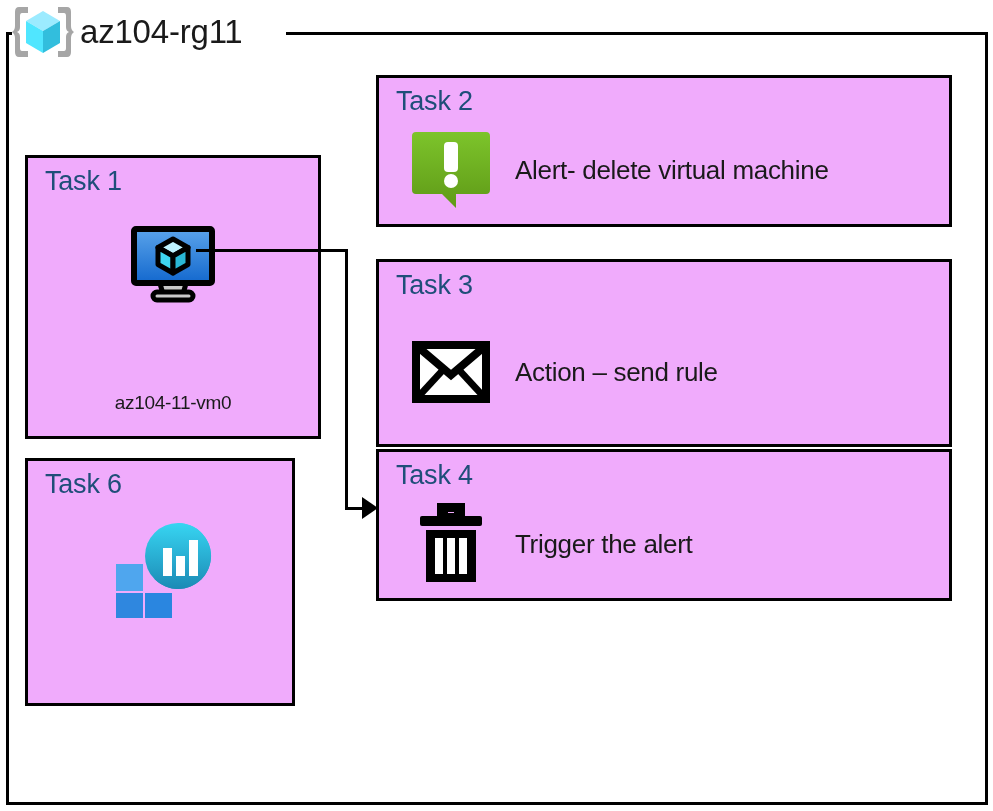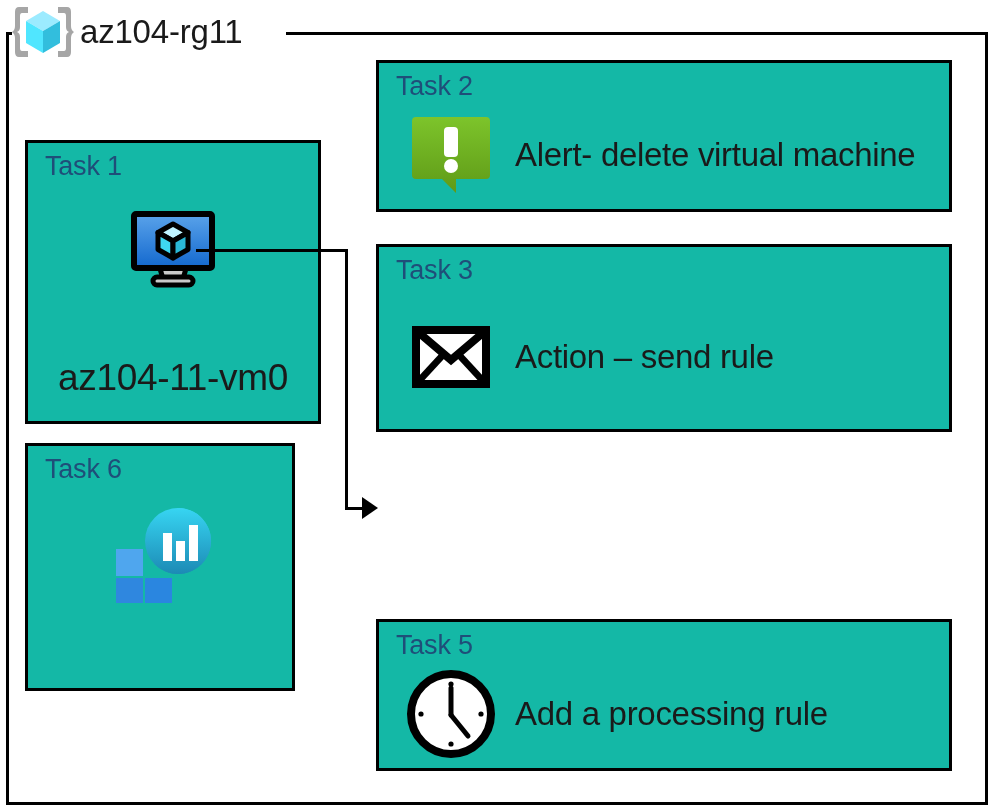--- a/index.html
+++ b/index.html
@@ -69,23 +69,24 @@
     font-size: 33px;
     color: #1a1a1a;
     margin-left: 6px;
     white-space: nowrap;
     letter-spacing: -0.2px;
   }
 
   
   .card {
     position: absolute;
-    background: #14b8a6;
+    background: #f0abfc;
     border: 3px solid #000000;
     box-sizing: border-box;
+    margin-top: 15px;
   }
   .card-label {
     position: absolute;
     left: 17px;
     top: 8px;
     font-size: 27px;
     color: #1F4E79;
     white-space: nowrap;
     letter-spacing: -0.2px;
   }
@@ -100,21 +101,21 @@
     display: flex;
     align-items: center;
     justify-content: center;
   }
   .card-v .card-caption {
     position: absolute;
     left: 0;
     right: 0;
     bottom: 22px;
     text-align: center;
-    font-size: 37px;
+    font-size: 19px;
     color: #1a1a1a;
     letter-spacing: -0.3px;
   }
 
   
   .card-h .card-body {
     position: absolute;
     left: 24px;
     right: 14px;
     top: 48px;
@@ -123,21 +124,21 @@
     align-items: center;
   }
   .card-h .card-icon-box {
     width: 96px;
     flex: none;
     display: flex;
     align-items: center;
     justify-content: center;
   }
   .card-h .card-text {
-    font-size: 33px;
+    font-size: 26px;
     color: #1a1a1a;
     margin-left: 16px;
     white-space: nowrap;
     letter-spacing: -0.3px;
   }
 
   
   .conn {
     position: absolute;
     background: #000000;
@@ -260,37 +261,40 @@
           <rect x="4" y="4" width="70" height="54" fill="#ffffff" stroke="#000000" stroke-width="8"></rect>
           <path d="M6 6 L39 34 L72 6" fill="none" stroke="#000000" stroke-width="8"></path>
           <path d="M6 56 L30 30" fill="none" stroke="#000000" stroke-width="7"></path>
           <path d="M72 56 L48 30" fill="none" stroke="#000000" stroke-width="7"></path>
         </svg>
       </div>
       <div class="card-text">Action – send rule</div>
     </div>
   </div>
 
-
-  <div class="card card-h" style="left:376px; top:619px; width:576px; height:152px;">
-    <div class="card-label">Task 5</div>
+  <div class="card card-h" style="left:376px; top:434px; width:576px; height:152px;">
+    <div class="card-label">Task 4</div>
     <div class="card-body">
       <div class="card-icon-box">
-        <svg width="92" height="92" viewBox="0 0 92 92">
-          <circle cx="46" cy="46" r="40" fill="#ffffff" stroke="#000000" stroke-width="8"></circle>
-          <circle cx="46" cy="16" r="2.6" fill="#000000"></circle>
-          <circle cx="76" cy="46" r="2.6" fill="#000000"></circle>
-          <circle cx="46" cy="76" r="2.6" fill="#000000"></circle>
-          <circle cx="16" cy="46" r="2.6" fill="#000000"></circle>
-          <path d="M46 20 L46 47" stroke="#000000" stroke-width="5" stroke-linecap="round" fill="none"></path>
-          <path d="M46 47 L63 68" stroke="#000000" stroke-width="5" stroke-linecap="round" fill="none"></path>
+        <svg width="66" height="82" viewBox="0 0 66 82">
+
+          <path d="M24 3 L42 3 L42 13 L36 13 L36 9 L30 9 L30 13 L24 13 Z" fill="#000000"></path>
+          <rect x="22" y="3" width="22" height="10" fill="none" stroke="#000000" stroke-width="6"></rect>
+
+          <rect x="2" y="13" width="62" height="10" rx="2" fill="#000000"></rect>
+
+          <path d="M8 27 L58 27 L58 79 L8 79 Z" fill="#000000"></path>
+          <rect x="17" y="35" width="8" height="36" fill="#ffffff"></rect>
+          <rect x="29" y="35" width="8" height="36" fill="#ffffff"></rect>
+          <rect x="41" y="35" width="8" height="36" fill="#ffffff"></rect>
         </svg>
       </div>
-      <div class="card-text">Add a processing rule</div>
-    </div>
-  </div>
+      <div class="card-text">Trigger the alert</div>
+    </div>
+  </div>
+
 
   <div class="conn conn-h1"></div>
   <div class="conn conn-v"></div>
   <div class="conn conn-h2"></div>
   <div class="conn-arrow"></div>
 
 </div>
 
 </body></html>

